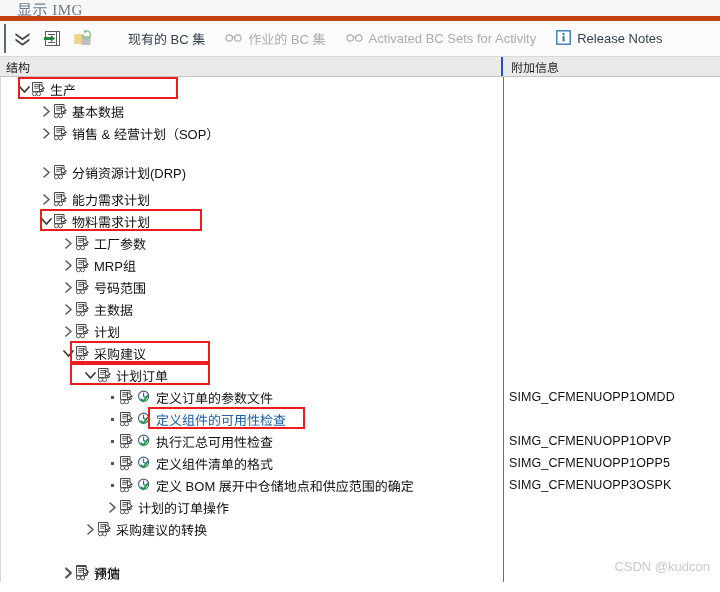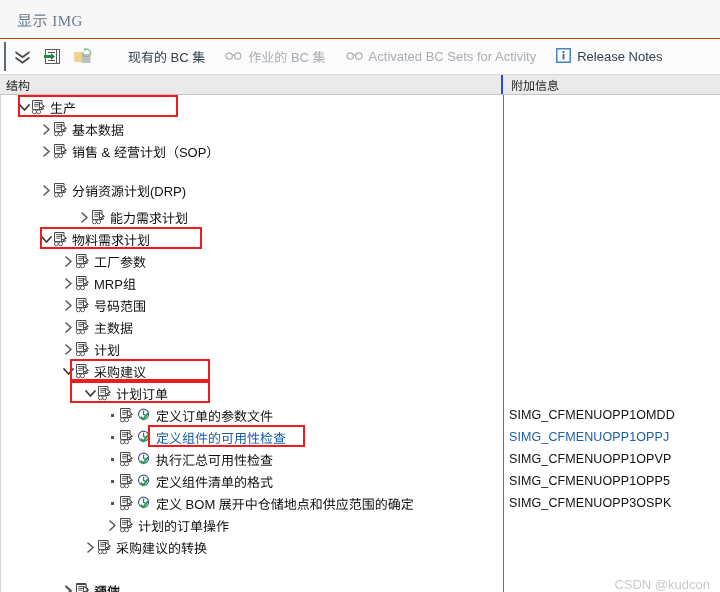--- a/index.html
+++ b/index.html
@@ -7,23 +7,23 @@
   body{
     width:720px;height:592px;
     background:#ffffff;
     font-family:"Liberation Sans","DejaVu Sans",sans-serif;
     font-size:12px;color:#1c1c1c;
     overflow:hidden;
     position:relative;
   }
   
   #titlebar{
-    height:39px;box-sizing:border-box;
+    height:21px;box-sizing:border-box;
     background:#f7f7f7;
-    border-bottom:1px solid #c2410c;
+    border-bottom:5px solid #c2410c;
     display:flex;align-items:center;
     padding-left:17px;
   }
   #titlebar .title{
     font-family:"Liberation Serif","DejaVu Serif",serif;
     font-size:15px;color:#6a7b8c;letter-spacing:.5px;
   }
   
   #toolbar{
     height:36px;box-sizing:border-box;
@@ -277,21 +277,21 @@
             <line x1="3.2" y1="5.4" x2="9.2" y2="5.4" stroke="#4a4a4a" stroke-width="0.9"></line>
             <line x1="3.2" y1="7.2" x2="7.2" y2="7.2" stroke="#4a4a4a" stroke-width="0.9"></line>
             <path d="M8.4 3.2 L8.4 9.6 L10.1 8 L11.3 10.6 L12.5 10 L11.3 7.5 L13.4 7.3 Z" fill="#ffffff" stroke="#2a2a2a" stroke-width="0.9" stroke-linejoin="round"></path>
             <circle cx="3.4" cy="12.8" r="2" fill="#ffffff" stroke="#4a4a4a" stroke-width="0.9"></circle>
             <circle cx="7.6" cy="12.8" r="2" fill="#ffffff" stroke="#4a4a4a" stroke-width="0.9"></circle>
           </svg>
         </div>
         <div style="width: 0px; flex: 0 0 auto;"></div>
         <span class="label">分销资源计划(DRP)</span>
       </div>
-      <div class="row" style="top: 111px; padding-left: 38px;">
+      <div class="row" style="top: 111px;">
         <div style="width: 40px; flex: 0 0 auto;"></div>
         <div class="twisty">
           <svg width="9" height="11" viewBox="0 0 9 11">
             <path d="M2 1 L7 5.5 L2 10" fill="none" stroke="#5a5a5a" stroke-width="1.6" stroke-linecap="round" stroke-linejoin="round"></path>
           </svg>
         </div>
         <div class="nodeico">
           <svg width="16" height="16" viewBox="0 0 16 16">
             <path d="M1.5 1.5 H11 V10.5 H1.5 Z" fill="#ffffff" stroke="#4a4a4a" stroke-width="1"></path>
             <line x1="3.2" y1="3.6" x2="9.2" y2="3.6" stroke="#4a4a4a" stroke-width="0.9"></line>
@@ -679,21 +679,20 @@
             <circle cx="7.6" cy="12.8" r="2" fill="#ffffff" stroke="#4a4a4a" stroke-width="0.9"></circle>
           </svg>
         </div>
         <div style="width: 0px; flex: 0 0 auto;"></div>
         <span class="label">预测</span>
       </div>
     </div>
   <div id="divider"></div>
   <div id="infopane">
       <div class="inforow" style="top: 309px;">SIMG_CFMENUOPP1OMDD</div>
-      <div class="inforow link" style="top: 331px;">SIMG_CFMENUOPP1OPPJ</div>
       <div class="inforow" style="top: 353px;">SIMG_CFMENUOPP1OPVP</div>
       <div class="inforow" style="top: 375px;">SIMG_CFMENUOPP1OPP5</div>
       <div class="inforow" style="top: 397px;">SIMG_CFMENUOPP3OSPK</div>
     </div>
   <div id="overlays">
       <div class="redbox" style="top: 0px; left: 18px; width: 160px; height: 22px; border-color: rgb(238, 28, 28);"></div>
       <div class="redbox" style="top: 132px; left: 40px; width: 162px; height: 22px; border-color: rgb(238, 28, 28);"></div>
       <div class="redbox" style="top: 264px; left: 70px; width: 140px; height: 22px; border-color: rgb(238, 28, 28);"></div>
       <div class="redbox" style="top: 286px; left: 70px; width: 140px; height: 22px; border-color: rgb(238, 28, 28);"></div>
       <div class="redbox" style="top: 330px; left: 148px; width: 157px; height: 22px; border-color: rgb(238, 28, 28);"></div>

